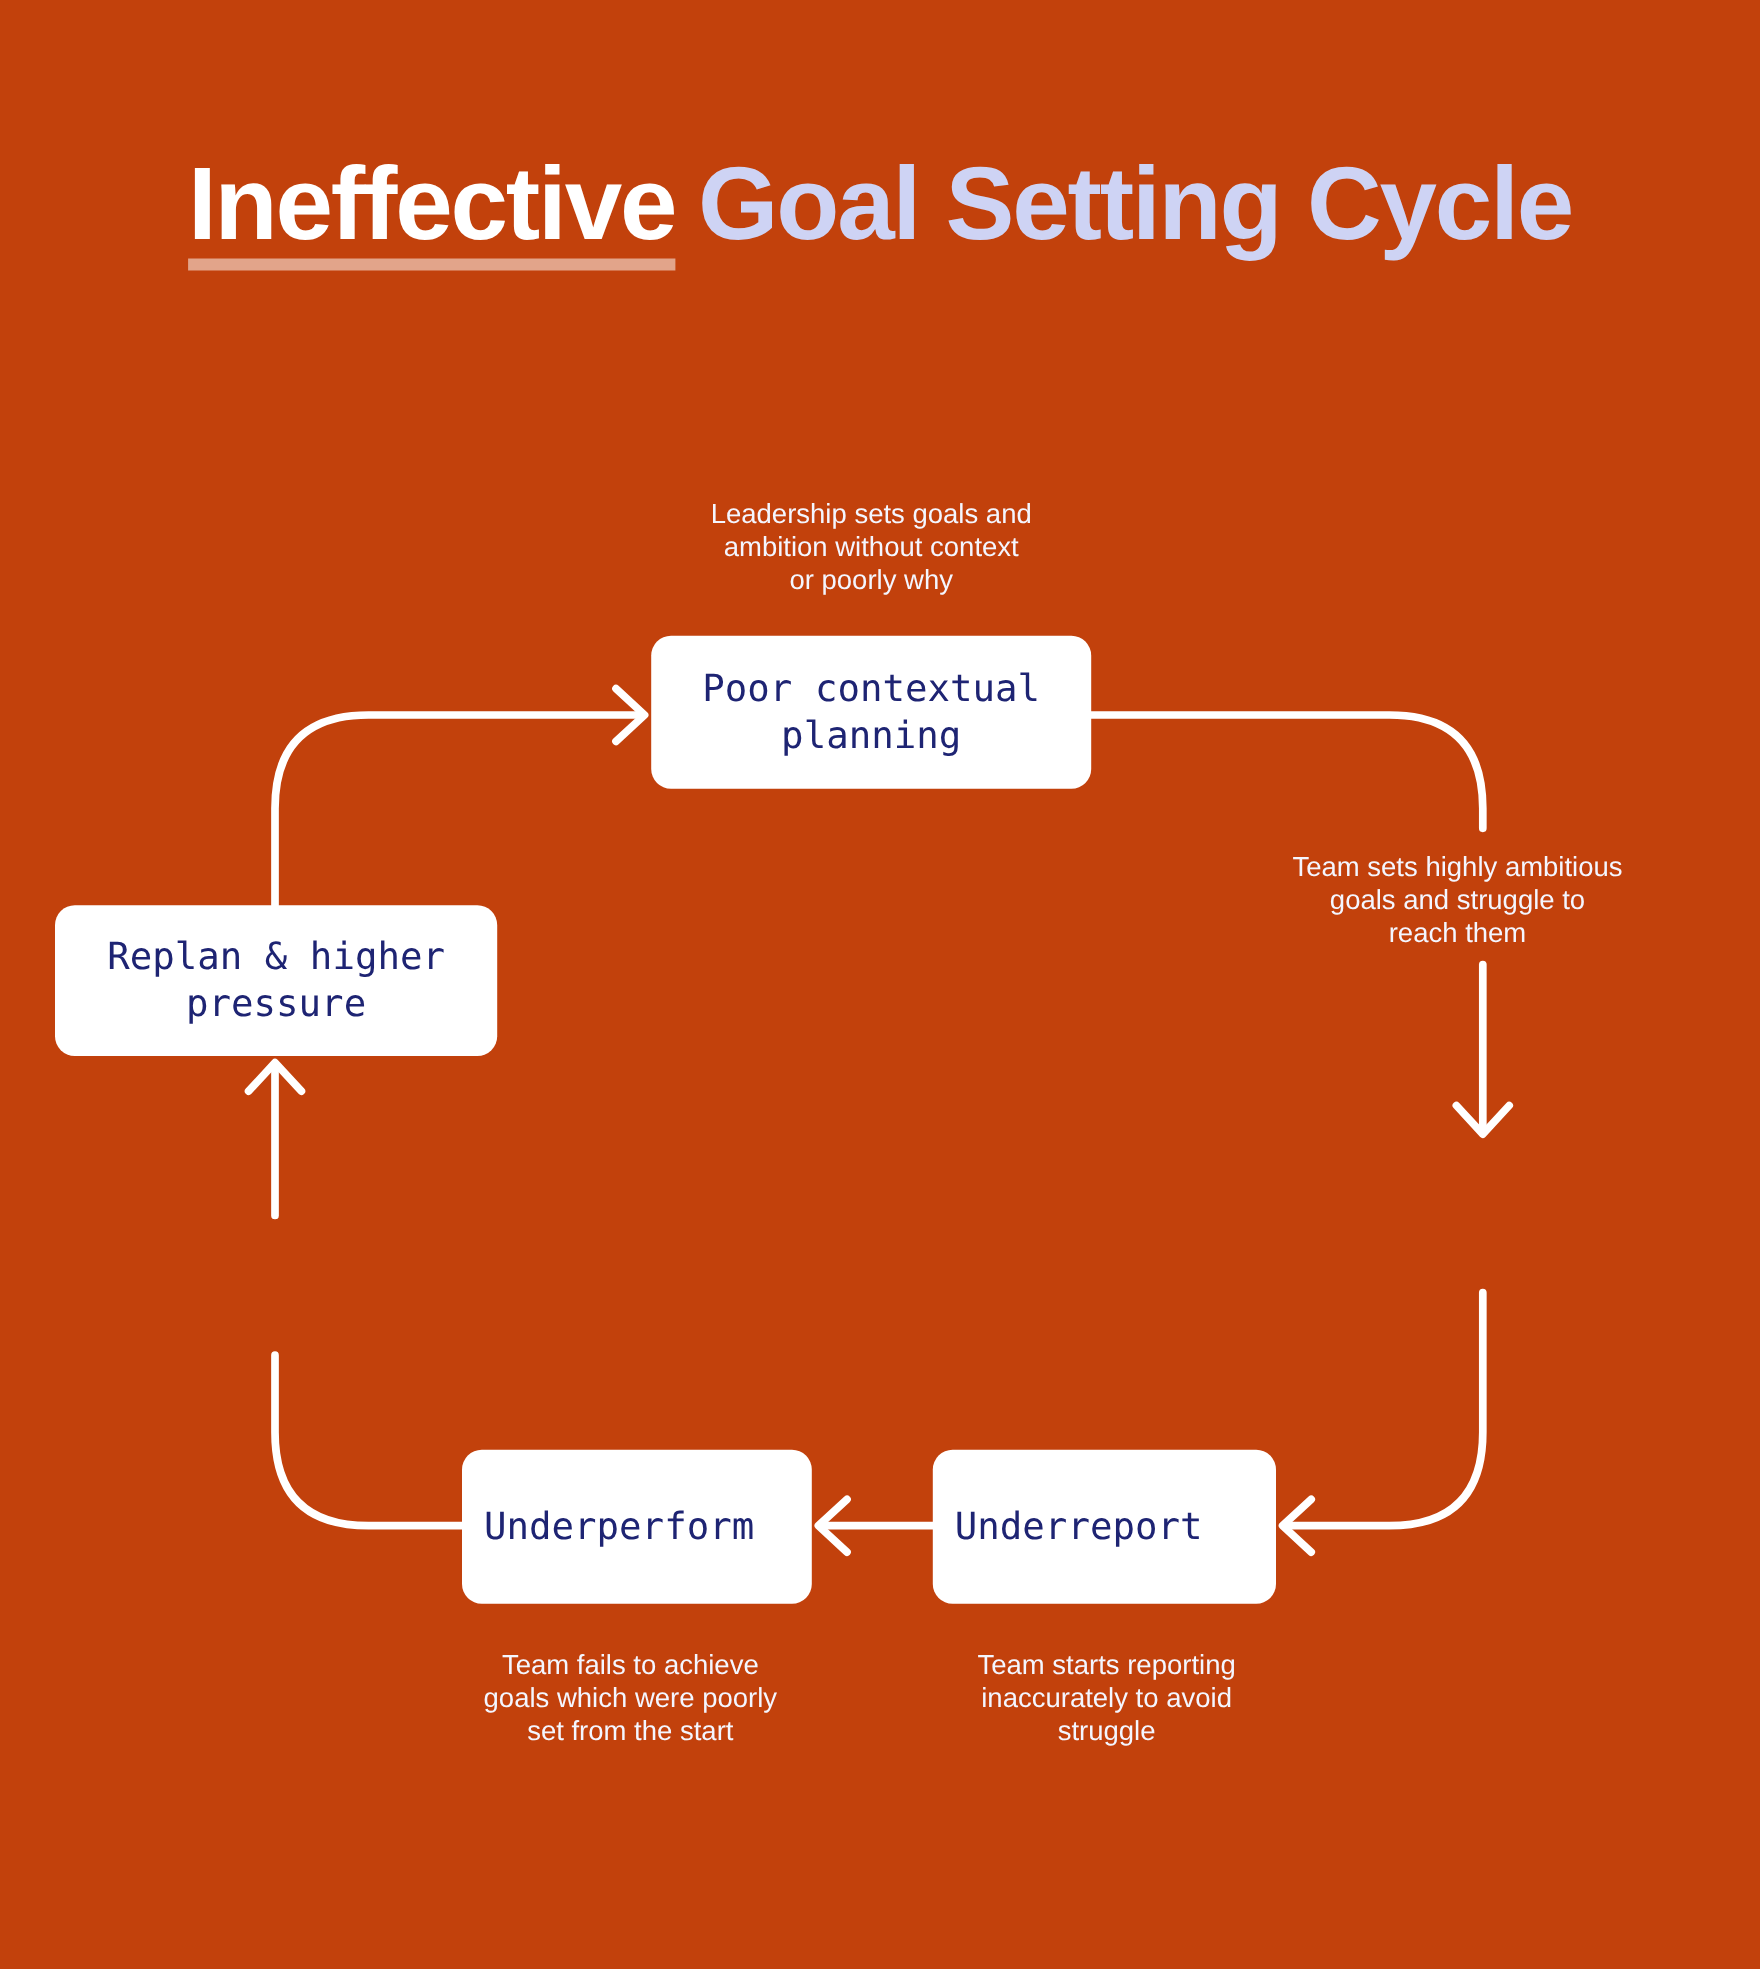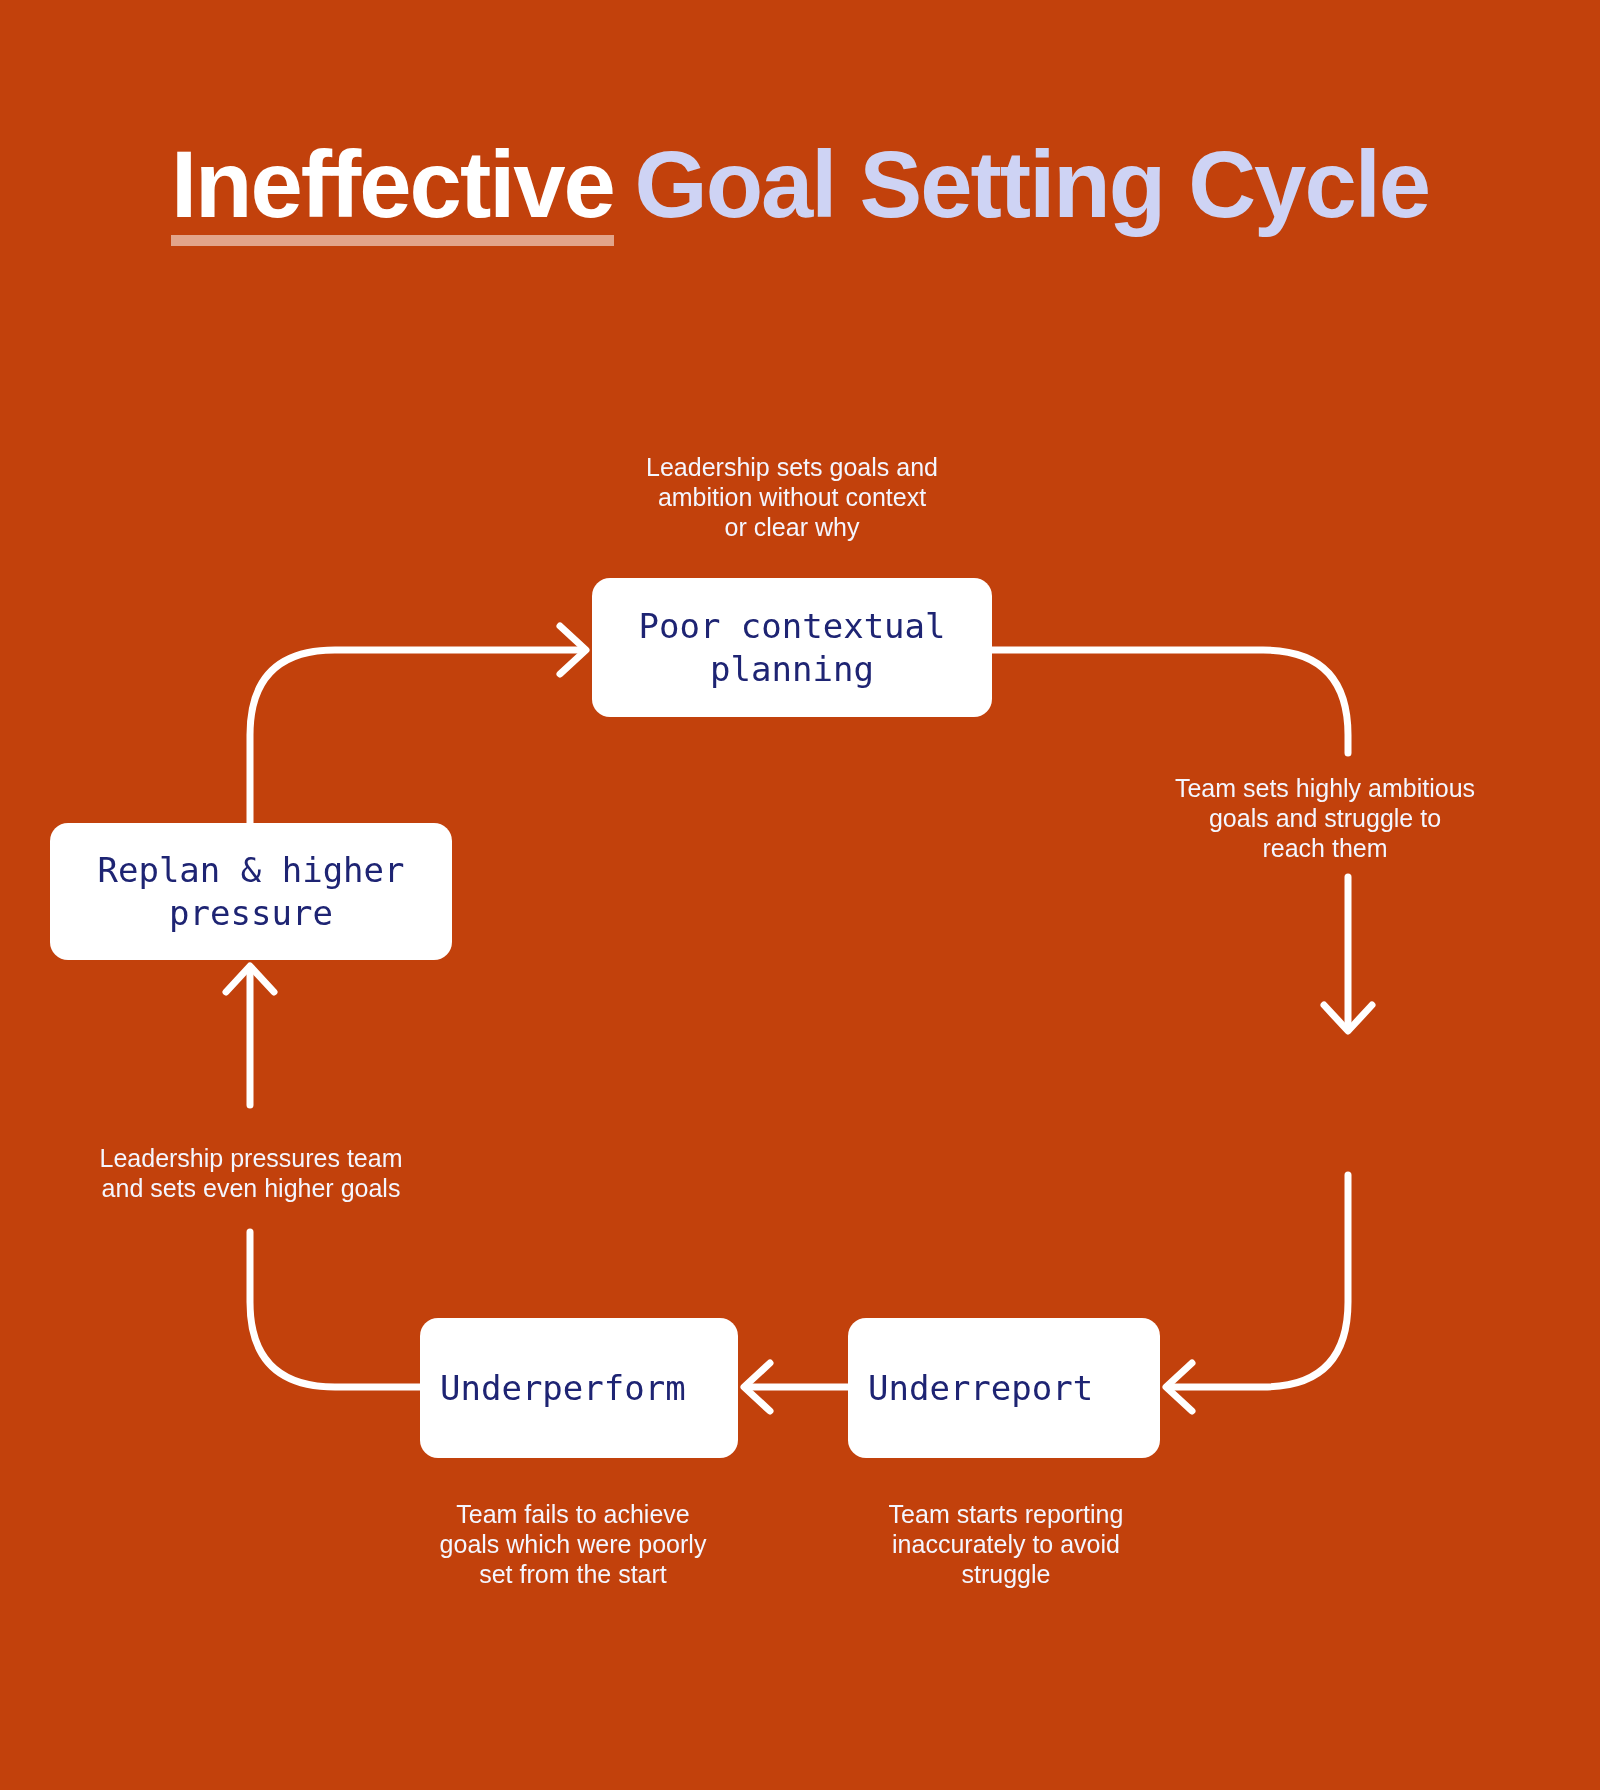--- a/index.html
+++ b/index.html
@@ -133,30 +133,26 @@
   <div class="node node-underreport">
     <span>Underreport</span>
   </div>
   <div class="node node-underperform">
     <span>Underperform</span>
   </div>
 
   <div class="annotation ann-top">
     <div class="line">Leadership sets goals and</div>
     <div class="line">ambition without context</div>
-    <div class="line">or clear why</div>
+    <div class="line">or poorly why</div>
   </div>
   <div class="annotation ann-right">
     <div class="line">Team sets highly ambitious</div>
     <div class="line">goals and struggle to</div>
     <div class="line">reach them</div>
-  </div>
-  <div class="annotation ann-left">
-    <div class="line">Leadership pressures team</div>
-    <div class="line">and sets even higher goals</div>
   </div>
   <div class="annotation ann-bottom-left">
     <div class="line">Team fails to achieve</div>
     <div class="line">goals which were poorly</div>
     <div class="line">set from the start</div>
   </div>
   <div class="annotation ann-bottom-right">
     <div class="line">Team starts reporting</div>
     <div class="line">inaccurately to avoid</div>
     <div class="line">struggle</div>

